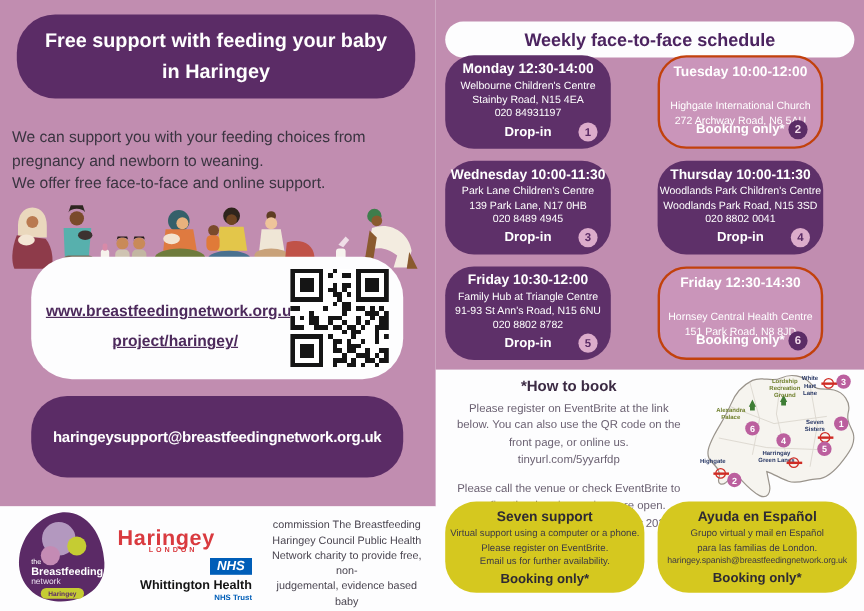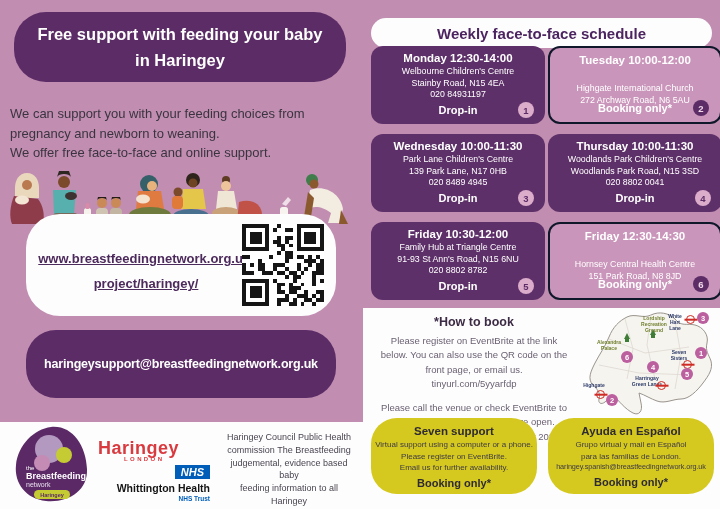--- a/index.html
+++ b/index.html
@@ -35,23 +35,23 @@
   .nhs-box { display:inline-block; background:#005eb8; color:#fff; font-style:italic; font-weight:bold;
              font-size:11px; padding:1px 6px;text-align:center; }
   .nhs-org { font-size:10.5px; font-weight:bold; color:#141414; margin-top:2px; }
   .nhs-trust { font-size:6.5px; color:#005eb8; margin-top:1px; font-weight:bold; }
   .footer-text { left:221px; top:9px; width:136px; font-size:9px; color:#4a4550; text-align:center; line-height:1.42; }
 
   
   .weekly-pill { left:371px; top:8px; width:341px; height:30px; background:#fdfdfe; border-radius:16px;
                  display:flex; align-items:center; justify-content:center; color:#4c2460;
                  font-weight:bold; font-size:15px;margin-top:10px; }
-  .card { position:absolute; width:174px; height:78px; border-radius:12px; color:#fff; text-align:center; }
+  .card { position:absolute; width:138px; height:78px; border-radius:24px; color:#fff; text-align:center; }
   .card.dropin  { background:#5e3069; }
-  .card.booking { background:#ca95ba; border:2px solid #0f172a; }
+  .card.booking { background:#ca95ba; border:2px solid #c2410c; }
   .card-title { margin-top:6px; font-size:11.5px; font-weight:bold; }
   .card-lines { margin-top:2px; font-size:8.8px; line-height:1.32; }
   .booking .card-lines { margin-top:17px; }
   .card-foot { position:absolute; left:0; right:0; bottom:6px; height:16px; }
   .card-type { font-size:11px; font-weight:bold; line-height:16px; }
   .badge { position:absolute; right:11px; top:0; width:16px; height:16px; border-radius:50%;
            font-size:9.5px; font-weight:bold; display:flex; align-items:center; justify-content:center; }
   .dropin  .badge { background:#dcaccb; color:#5b2c66; }
   .booking .badge { background:#5b2c66; color:#f0d8e8; }
 
@@ -295,22 +295,23 @@
   <div class="abs haringey-logo">
     <div class="h-name">Haringey</div>
     <div class="h-sub">LONDON</div>
   </div>
   <div class="abs nhs-block">
     <span class="nhs-box">NHS</span>
     <div class="nhs-org">Whittington Health</div>
     <div class="nhs-trust">NHS Trust</div>
   </div>
   <div class="abs footer-text">
+    <div>commission The Breastfeeding</div>
     <div>Haringey Council Public Health</div>
-    <div>commission The Breastfeeding</div>
+    <div>Network charity to provide free, non-</div>
     <div>judgemental, evidence based baby</div>
     <div>feeding information to all Haringey</div>
 
   </div>
 </div>
 
 <div class="abs weekly-pill">Weekly face-to-face schedule</div>
 
 <div class="card dropin" style="left:371px; top:46px;">
   <div class="card-title">Monday 12:30-14:00</div>
@@ -385,21 +386,21 @@
   <div class="card-foot">
     <div class="card-type">Booking only*</div>
     <div class="badge">6</div>
   </div>
 </div>
 
 <div class="abs how">
   <div class="how-title">*How to book</div>
   <div class="how-line">Please register on EventBrite at the link</div>
   <div class="how-line">below. You can also use the QR code on the</div>
-  <div class="how-line">front page, or email us.</div>
+  <div class="how-line">front page, or online us.</div>
   <div class="how-line tiny-link">tinyurl.com/5yyarfdp</div>
   <div class="how-gap"></div>
   <div class="how-line">Please call the venue or check EventBrite to</div>
   <div class="how-line">confirm the drop-in sessions are open.</div>
   <div class="how-line">This leaflet was last updated in July 2023.</div>
 </div>
 
 <div class="abs map">
   <svg width="130" height="114" viewBox="0 0 130 114">
     <path d="M10 58C6 66 2 74 8 80c4 4 8 8 6 14-1 4 2 6 6 3l8-7c6 6 12 14 20 18 6 3 10-2 8-10l-2-10c6 2 12 6 18 8 8 3 16-2 24-2s16-8 22-16 10-14 8-22c-2-6-6-10-4-18 2-8-4-16-12-18-8-2-14 2-20-6-6-6-16-8-24-4s-16-2-24 2-14 10-18 20c-4 10-10 18-14 26z" fill="#f6f4ef" stroke="#9a948c" stroke-width="1"></path>

